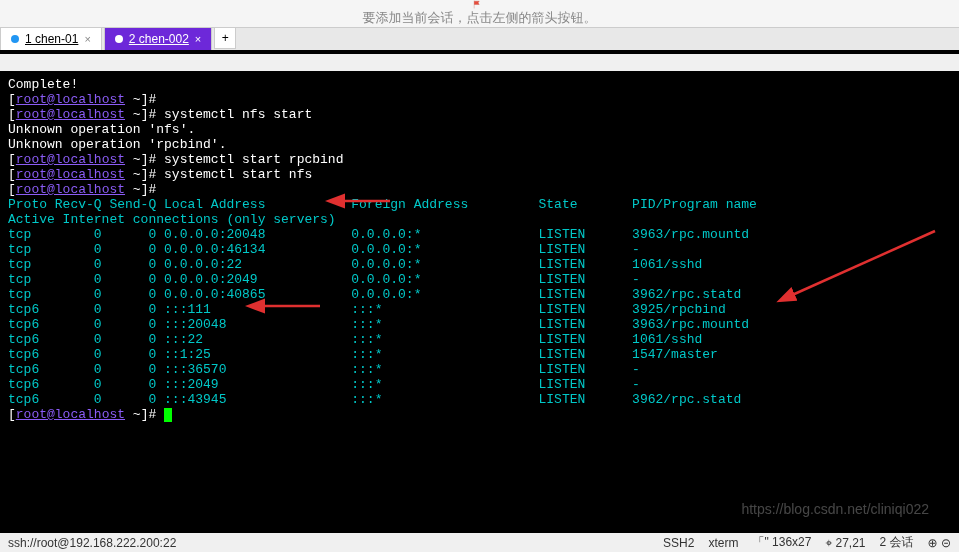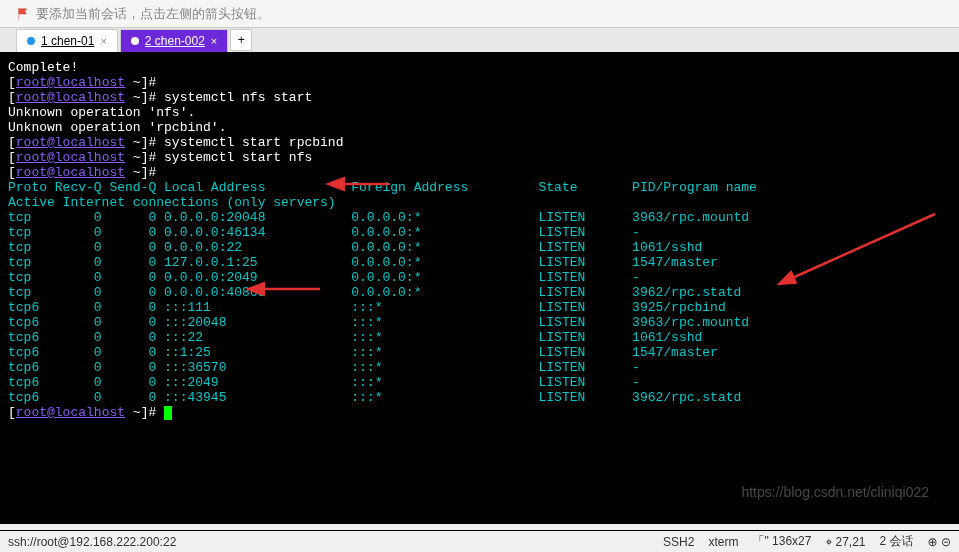--- a/index.html
+++ b/index.html
@@ -1,37 +1,37 @@
 <!DOCTYPE html>
 <html><head>
 <meta charset="utf-8">
 <style>
 * { margin: 0; padding: 0; box-sizing: border-box; }
 body { font-family: Arial, sans-serif; font-size: 12px; width: 959px; height: 552px; background: #f0f0f0; overflow: hidden; position: relative; }
-.top-bar { background: #f5f5f5; height: 28px; display: flex; align-items: center; padding: 0 16px; border-bottom: 1px solid #ccc; }
+.top-bar { background: #f5f5f5; height: 28px; display: flex; align-items: center; padding: 0 8px; border-bottom: 1px solid #ccc; flex-direction: column; }
 .flag-icon { width: 14px; height: 14px; margin-right: 6px; }
 .hint-text { color: #888; font-size: 13px; }
-.tab-bar { background: #e8e8e8; height: 26px; display: flex; align-items: flex-end; border-bottom: 2px solid #000000; padding-left: 16px; text-align: right; }
+.tab-bar { background: #e8e8e8; height: 26px; display: flex; align-items: flex-end; border-bottom: 4px solid #000000; padding-left: 0; text-align: right; }
 .tab { padding: 4px 10px; margin-right: 2px; display: flex; align-items: center; gap: 6px; font-size: 12px; cursor: pointer; border: 1px solid #ccc; border-bottom: none; background: #f0f0f0; }
 .tab.inactive { background: #fff; }
 .tab.inactive .label { text-decoration: underline; }
 .tab.active { background: #6d28d9; color: #fff; }
 .tab.active .label { text-decoration: underline; }
 .dot { width: 8px; height: 8px; border-radius: 50%; background: #2196f3; flex-shrink: 0; }
 .tab.active .dot { background: #fff; }
 .tab .close { font-size: 11px; color: #888; }
 .tab.active .close { color: #fff; }
 .tab-add { width: 22px; height: 22px; display: flex; align-items: center; justify-content: center; border: 1px solid #ccc; background: #fff; cursor: pointer; margin-bottom: 1px; }
-.terminal { background: #000; padding: 6px 8px; font-family: "Courier New", monospace; font-size: 13px; line-height: 15px; height: 470px; overflow: hidden; position: relative; }
+.terminal { background: #000; padding: 6px 8px; font-family: "Courier New", monospace; font-size: 13px; line-height: 15px; height: 470px; overflow: hidden; position: relative; margin-top: 17px; }
 .term-line { white-space: pre; color: #ccc; }
 .c-white { color: #fff; }
 .c-yellow { color: #8b5cf6; text-decoration: underline; }
 .c-cyan { color: #00c8c8; }
 .cursor { display: inline-block; width: 8px; height: 14px; background: #0f0; vertical-align: middle; }
-.status-bar { position: absolute; bottom: 0; left: 0; right: 0; height: 22px; background: #f0f0f0; border-top: 1px solid #000000; display: flex; align-items: center; gap: 20px; padding: 0 8px; font-size: 12px; color: #333; }
+.status-bar { position: absolute; bottom: 0; left: 0; right: 0; height: 22px; background: #f0f0f0; border-top: 3px solid #000000; display: flex; align-items: center; gap: 20px; padding: 0 8px; font-size: 12px; color: #333; }
 .status-right { margin-left: auto; display: flex; gap: 14px; align-items: center; }
 .watermark { position: absolute; bottom: 24px; right: 30px; color: rgba(200,200,200,0.35); font-size: 14px; font-family: sans-serif; pointer-events: none; }
 .arrow { position: absolute; pointer-events: none; }
 .arrow svg { overflow: visible; }
 </style>
 </head>
 <body>
 
 <div class="top-bar">
   <svg class="flag-icon" viewBox="0 0 16 16">
@@ -62,21 +62,20 @@
   <div class="term-line c-white">Unknown operation 'rpcbind'.</div>
   <div class="term-line"><span class="c-white">[</span><span class="c-yellow">root@localhost</span><span class="c-white"> ~</span><span class="c-white">]# </span><span class="c-white">systemctl start rpcbind</span></div>
   <div class="term-line"><span class="c-white">[</span><span class="c-yellow">root@localhost</span><span class="c-white"> ~</span><span class="c-white">]# </span><span class="c-white">systemctl start nfs</span></div>
   <div class="term-line"><span class="c-white">[</span><span class="c-yellow">root@localhost</span><span class="c-white"> ~</span><span class="c-white">]#</span></div>
   <div class="term-line c-cyan">Proto Recv-Q Send-Q Local Address           Foreign Address         State       PID/Program name</div>
   <div class="term-line c-cyan">Active Internet connections (only servers)</div>
   <div id="netstat-rows">
       <div class="term-line c-cyan">tcp        0      0 0.0.0.0:20048           0.0.0.0:*               LISTEN      3963/rpc.mountd</div>
       <div class="term-line c-cyan">tcp        0      0 0.0.0.0:46134           0.0.0.0:*               LISTEN      -</div>
       <div class="term-line c-cyan">tcp        0      0 0.0.0.0:22              0.0.0.0:*               LISTEN      1061/sshd</div>
-      <div class="term-line c-cyan">tcp        0      0 127.0.0.1:25            0.0.0.0:*               LISTEN      1547/master</div>
       <div class="term-line c-cyan">tcp        0      0 0.0.0.0:2049            0.0.0.0:*               LISTEN      -</div>
       <div class="term-line c-cyan">tcp        0      0 0.0.0.0:40865           0.0.0.0:*               LISTEN      3962/rpc.statd</div>
       <div class="term-line c-cyan">tcp6       0      0 :::111                  :::*                    LISTEN      3925/rpcbind</div>
       <div class="term-line c-cyan">tcp6       0      0 :::20048                :::*                    LISTEN      3963/rpc.mountd</div>
       <div class="term-line c-cyan">tcp6       0      0 :::22                   :::*                    LISTEN      1061/sshd</div>
       <div class="term-line c-cyan">tcp6       0      0 ::1:25                  :::*                    LISTEN      1547/master</div>
       <div class="term-line c-cyan">tcp6       0      0 :::36570                :::*                    LISTEN      -</div>
       <div class="term-line c-cyan">tcp6       0      0 :::2049                 :::*                    LISTEN      -</div>
       <div class="term-line c-cyan">tcp6       0      0 :::43945                :::*                    LISTEN      3962/rpc.statd</div>
     </div>

